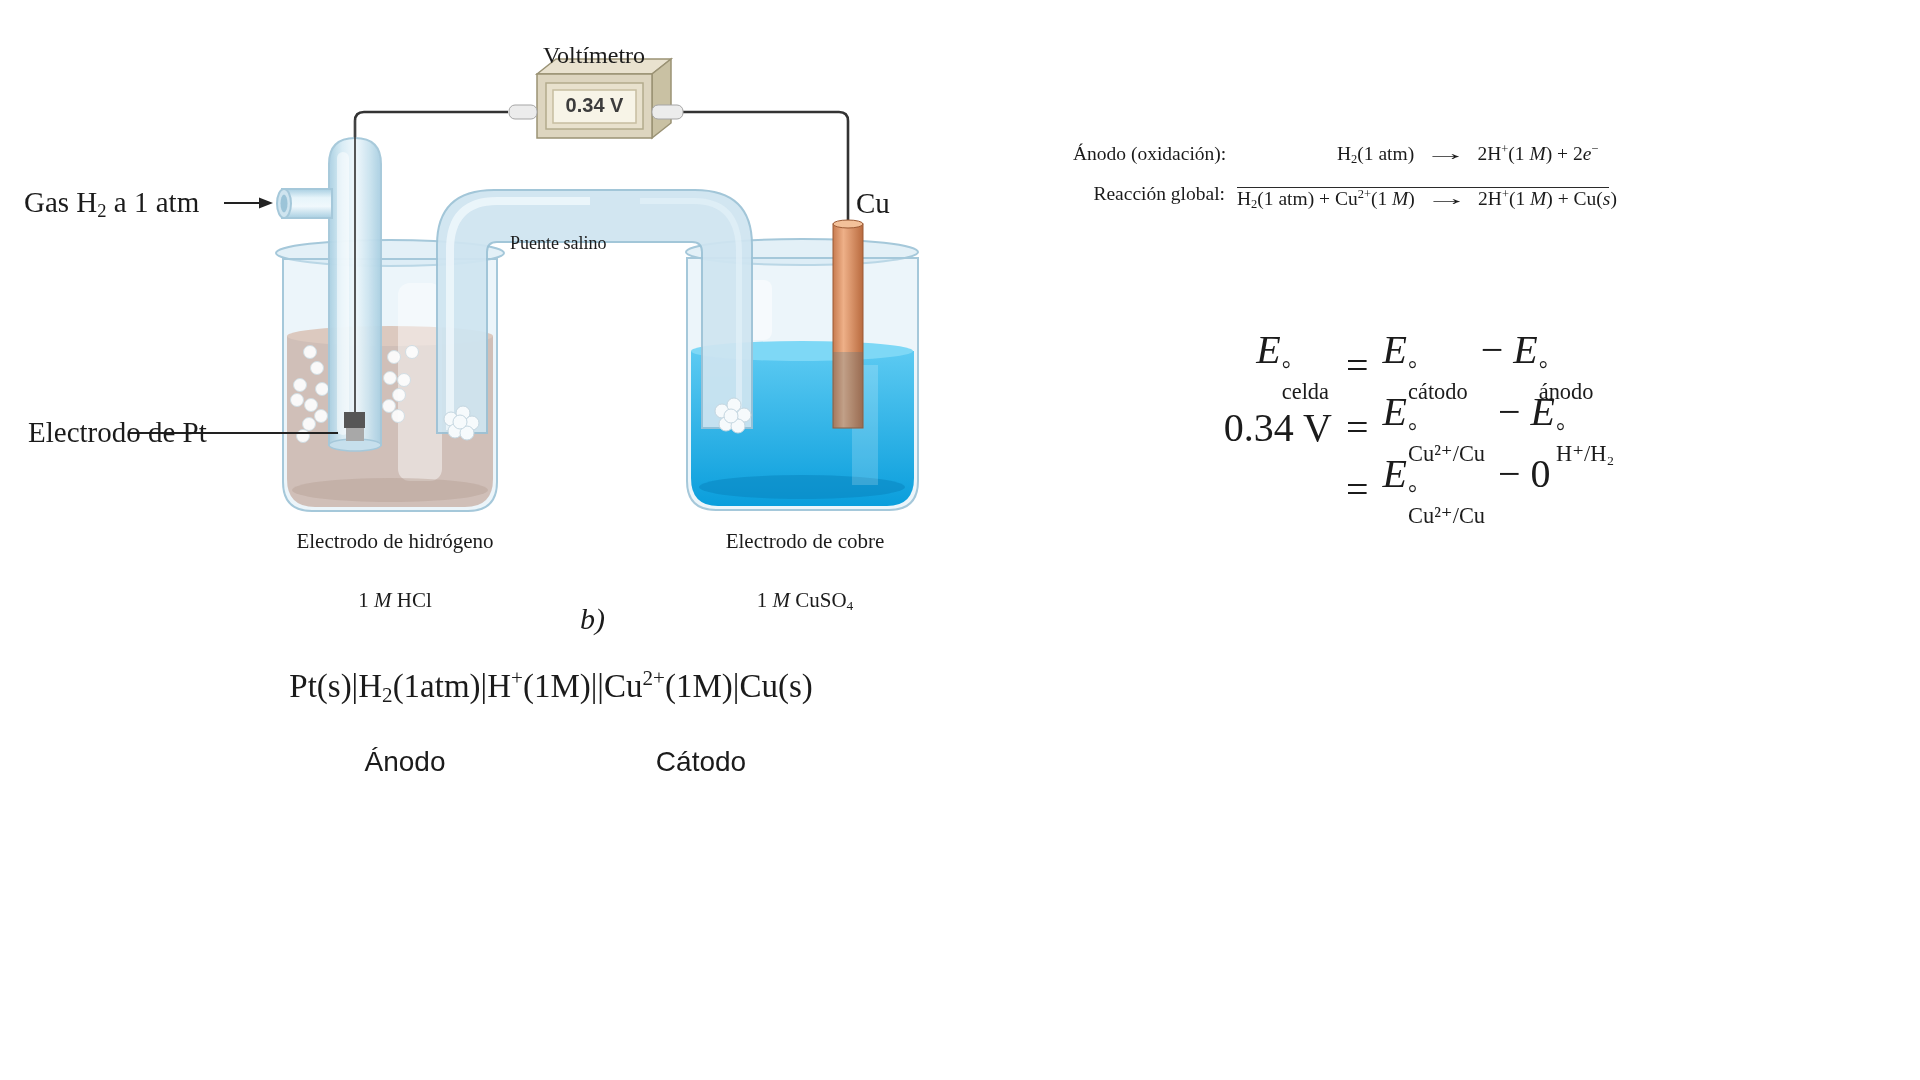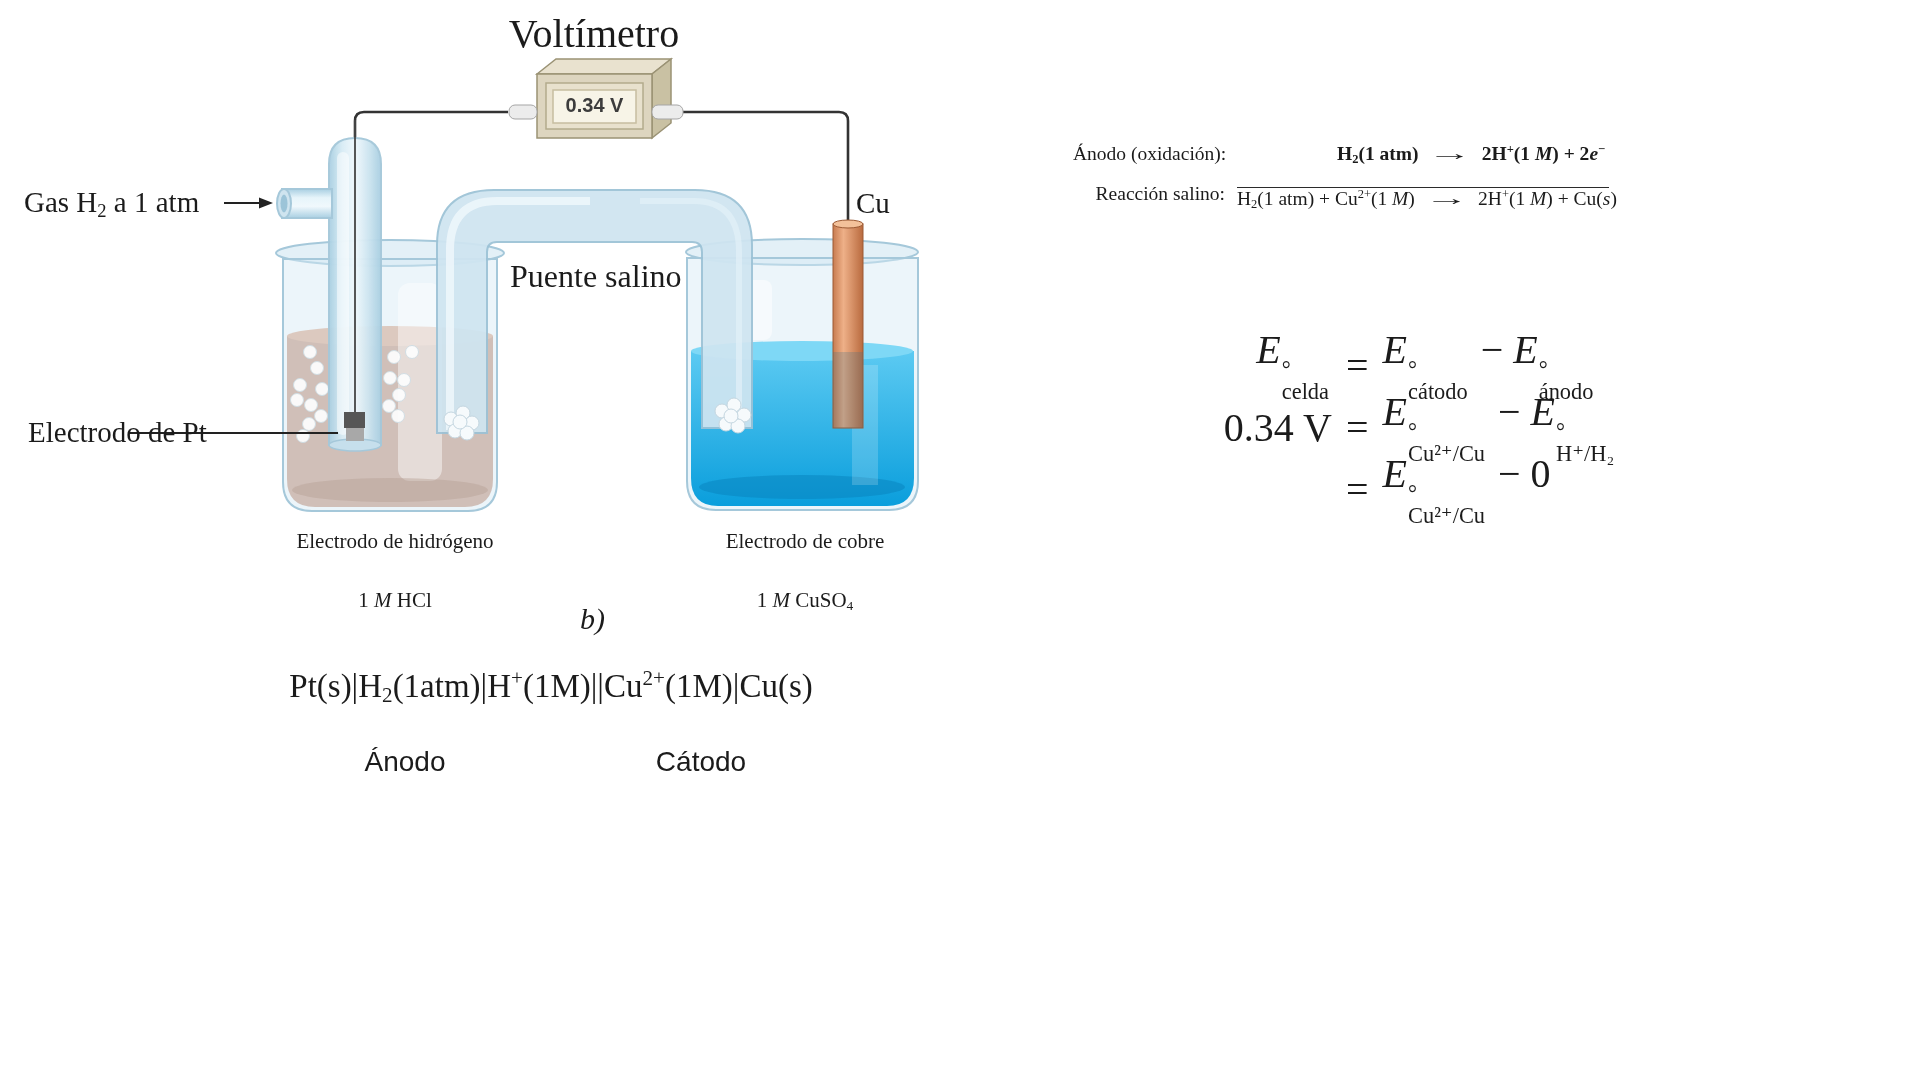--- a/index.html
+++ b/index.html
@@ -18,21 +18,21 @@
   .reading { font-family:"Liberation Sans","DejaVu Sans",sans-serif; font-weight:600;
              font-size:20px; color:#3c3c3c; text-align:center; }
   .notation { font-size:33px; width:700px; text-align:center; white-space:nowrap; }
   .electrode-tag { font-family:"Liberation Sans","DejaVu Sans",sans-serif; font-size:28px;
                    width:140px; text-align:center; }
   
   .rxn { position:absolute; left:1073px; top:134px; font-size:19.5px; }
   .rxn-row { display:flex; align-items:center; height:40px; white-space:nowrap; }
   .rxn-label { width:152px; text-align:right; margin-right:12px; flex:none;font-family:Liberation Serif, serif; }
   .rxn-eq { width:372px; flex:none; }
-  .rxn-eq.pad1 { padding-left:100px;font-weight:bold; }
+  .rxn-eq.pad1 { padding-left:100px; }
   .rxn-eq.pad2 { padding-left:46px; }
   .rxn-eq.ruled { border-top:1.6px solid #2b2b2b;margin-top:8px; }
   
   .emf { position:absolute; left:1100px; top:334px; font-size:40px; }
   .emf-row { display:flex; align-items:center; height:62px; white-space:nowrap; }
   .emf-lhs { width:232px; text-align:right; flex:none; }
   .emf-eqs { margin:0 14px; }
   .stk { display:inline-flex; flex-direction:column; align-items:flex-start;
          vertical-align:-0.62em; line-height:1.02; font-size:56%; font-style:normal;
          margin-left:1px; margin-right:3px; }
@@ -162,27 +162,27 @@
     <rect x="833" y="352" width="30" height="76" fill="#3c6e86" opacity="0.25"></rect>
   </g>
 
   <line x1="130" y1="433" x2="338" y2="433" stroke="#222222" stroke-width="2"></line>
   <g>
     <line x1="224" y1="203" x2="260" y2="203" stroke="#222222" stroke-width="2.2"></line>
     <polygon points="259,197.5 273,203 259,208.5" fill="#222222"></polygon>
   </g>
 </svg>
 
-<div class="abs ctr" style="left:474px;top:10px;width:240px;font-size:40px">Voltímetro</div>
+<div class="abs ctr" style="left:474px;top:42px;width:240px;font-size:24px">Voltímetro</div>
 
 <div class="abs reading" style="left:553px;top:94px;width:83px">0.34 V</div>
 
 <div class="abs dlabel" style="left:24px;top:186px"><span>Gas H</span><sub>2</sub><span> a 1 atm</span></div>
 
-<div class="abs dlabel" style="left:510px;top:258px;font-size:32px">Puente salino</div>
+<div class="abs dlabel" style="left:510px;top:233px;font-size:18px">Puente salino</div>
 
 <div class="abs dlabel" style="left:856px;top:187px">Cu</div>
 
 <div class="abs dlabel" style="left:28px;top:416px">Electrodo de Pt</div>
 
 <div class="abs caption" style="left:245px;top:529px">Electrodo de hidrógeno</div>
 <div class="abs caption" style="left:245px;top:588px"><span>1 </span><span class="it">M</span><span> HCl</span></div>
 
 <div class="abs" style="left:580px;top:602px;font-size:30px"><span class="it">b)</span></div>
 
@@ -192,21 +192,21 @@
 <div class="abs notation" style="left:201px;top:668px"><span>Pt(s)|H</span><sub>2</sub><span>(1atm)|H</span><sup>+</sup><span>(1M)||Cu</span><sup>2+</sup><span>(1M)|Cu(s)</span></div>
 <div class="abs electrode-tag" style="left:335px;top:746px">Ánodo</div>
 <div class="abs electrode-tag" style="left:631px;top:746px">Cátodo</div>
 
 <div class="rxn">
   <div class="rxn-row">
     <div class="rxn-label">Ánodo (oxidación):</div>
     <div class="rxn-eq pad1"><span>H</span><sub>2</sub><span>(1 atm) </span><span class="arrow">→</span><span> 2H</span><sup>+</sup><span>(1 </span><span class="it">M</span><span>) + 2</span><span class="it">e</span><sup>−</sup></div>
   </div>
   <div class="rxn-row">
-    <div class="rxn-label">Reacción salino:</div>
+    <div class="rxn-label">Reacción global:</div>
     <div class="rxn-eq ruled"><span>H</span><sub>2</sub><span>(1 atm) + Cu</span><sup>2+</sup><span>(1 </span><span class="it">M</span><span>) </span><span class="arrow">→</span><span> 2H</span><sup>+</sup><span>(1 </span><span class="it">M</span><span>) + Cu(</span><span class="it">s</span><span>)</span></div>
   </div>
 </div>
 
 <div class="emf">
   <div class="emf-row">
     <div class="emf-lhs"><span class="it">E</span><span class="stk">
           <span>°</span>
           <span>celda</span>
         </span></div>

